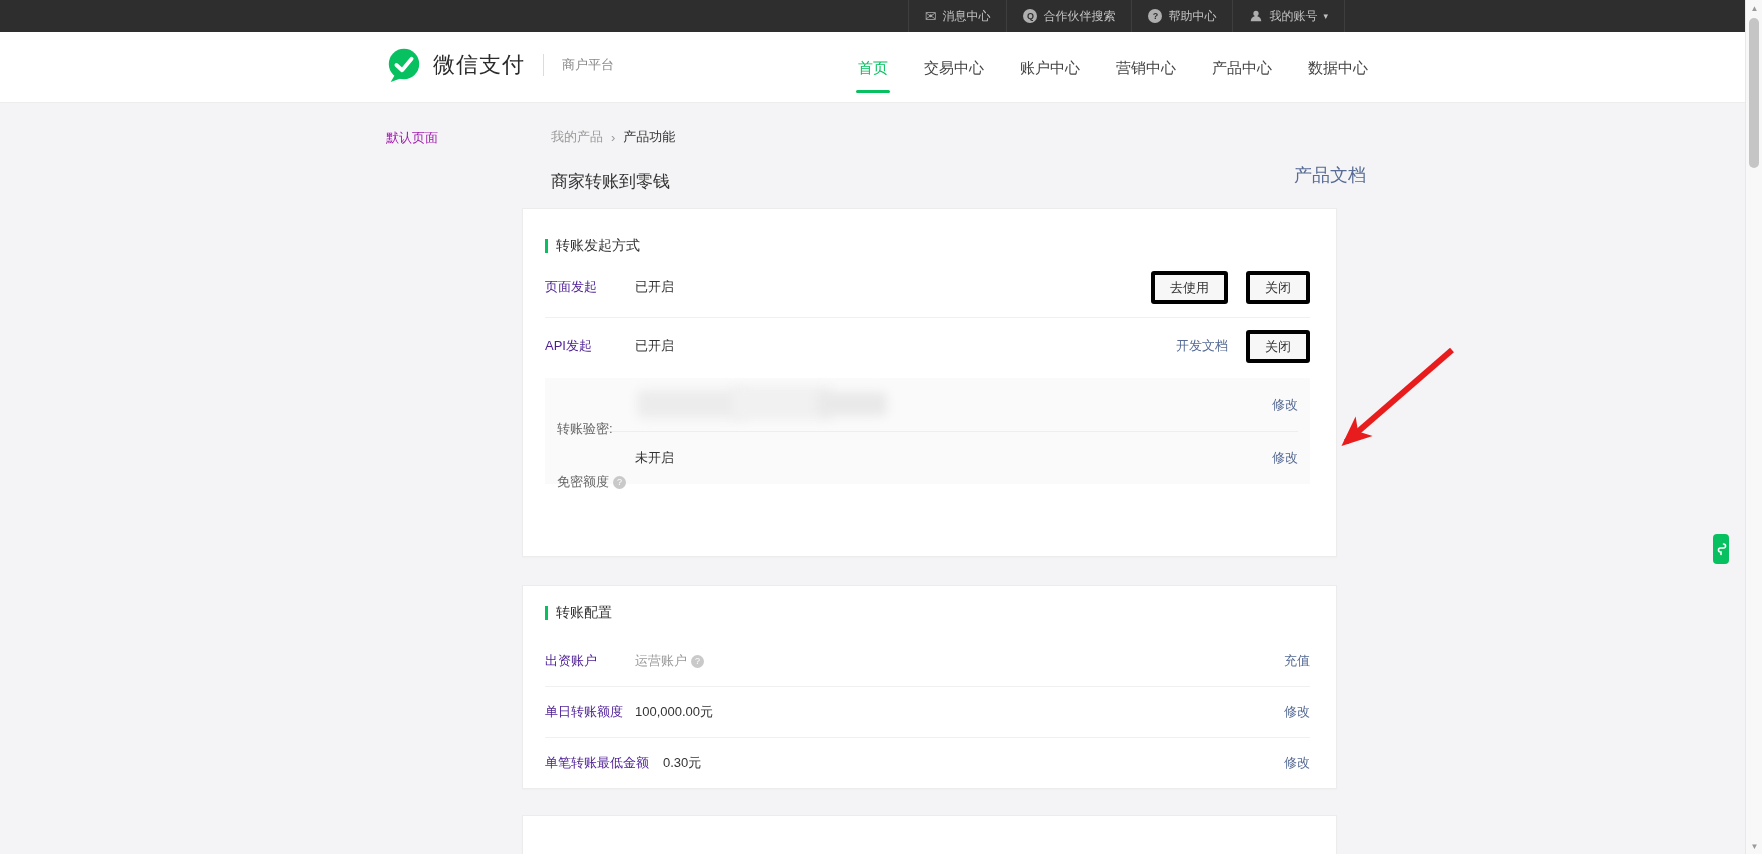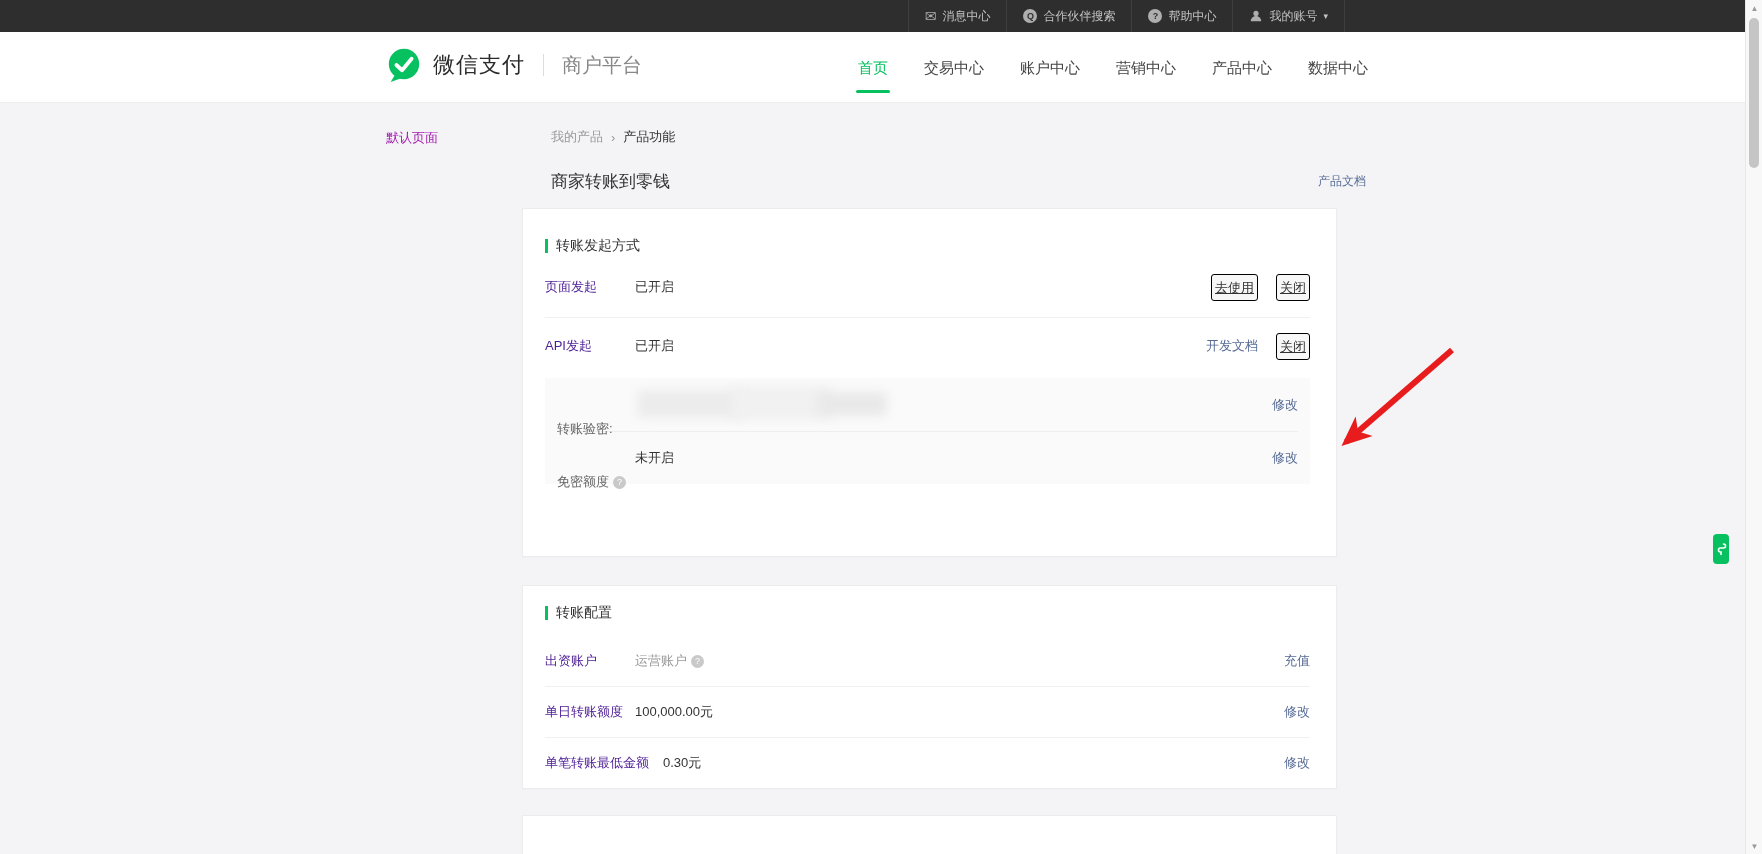--- a/index.html
+++ b/index.html
@@ -17,57 +17,57 @@
     color:#2e2e2e; font-size:9px; font-weight:bold; align-items:center; justify-content:center; }
   .mail-glyph { color:#aeaeae; font-size:14px; line-height:1; }
   .caret { font-size:9px; color:#c3c3c3; }
 
   
   .header { position:absolute; top:32px; left:0; width:1762px; height:71px; background:#ffffff;
     border-bottom:1px solid #ededed; }
   .brand { position:absolute; left:385px; top:14px; display:flex; align-items:center; gap:10px; }
   .brand-name { font-size:22px; color:#2b2b2b; letter-spacing:1px; }
   .brand-divider { width:1px; height:22px; background:#dcdcdc; margin:0 8px; }
-  .brand-platform { font-size:20px; color:#888; }
+  .brand-platform { font-size:13px; color:#888; }
   .nav { position:absolute; left:858px; top:0; height:71px; display:flex; gap:36px; align-items:center; }
   .nav-item { font-size:15px; color:#444; height:71px; line-height:71px; cursor:pointer; position:relative; }
   .nav-item.active { color:#07C160; }
   .nav-item.active::after { content:""; position:absolute; left:50%; transform:translateX(-50%);
     bottom:10px; width:34px; height:3px; background:#07C160; border-radius:2px; }
 
   
   .sidebar-item { position:absolute; left:386px; top:129px; font-size:13px; color:#a21caf; cursor:pointer; }
   .breadcrumb { position:absolute; left:551px; top:128px; font-size:13px; color:#999;
     display:flex; align-items:center; gap:8px; }
   .breadcrumb .current { color:#333; }
   .page-title { position:absolute; left:551px; top:170px; font-size:17px; color:#333; }
-  .doc-link { position:absolute; left:1366px; top:173px; transform:translateX(-100%);
-    font-size:12px; color:#576B95; cursor:pointer; white-space:nowrap; }
+  .doc-link { position:absolute; left:1366px; top:163px; transform:translateX(-100%);
+    font-size:18px; color:#576B95; cursor:pointer; white-space:nowrap; }
 
   
   .card { position:absolute; left:522px; width:815px; background:#fff; border:1px solid #ececec;
     box-shadow:0 1px 2px rgba(0,0,0,0.02); }
   .card1 { top:208px; height:349px; padding:0 26px 0 22px; }
   .card2 { top:585px; height:204px; padding:0 26px 0 22px; }
   .card3 { top:815px; height:90px; padding:0 26px 0 22px; }
   .section-head { display:flex; align-items:center; gap:8px; }
   .section-bar { width:3px; height:14px; background:#07C160; }
   .section-title { font-size:14px; color:#333; }
   .card1 .section-head { padding-top:28px; }
   .card2 .section-head { padding-top:18px; }
   .card3 .section-head { padding-top:26px; }
 
   .row { display:flex; align-items:center; }
   .row-label { width:90px; font-size:13px; color:#4c1d95; flex:none; }
   .row-value { font-size:13px; color:#333; }
   .row-value.muted { color:#999; }
   .row-spacer { flex:1; }
   .text-link { font-size:13px; color:#576B95; cursor:pointer; white-space:nowrap; }
-  .btn { font-size:13px; color:#333; background:#f7f7f7; border:1px solid #000000; border-radius:3px;
-    padding:6px 3px; cursor:pointer; line-height:1;text-decoration:underline; }
+  .btn { font-size:13px; color:#333; background:#f7f7f7; border:4px solid #000000; border-radius:3px;
+    padding:6px 15px; cursor:pointer; line-height:1; }
   .divider { height:1px; background:#f0f0f0; }
 
   .main-row1 { height:60px; margin-top:2px; }
   .main-row2 { height:56px; }
   .btn-group { display:flex; gap:18px; align-items:center; }
 
   .subpanel { margin-top:4px; background:#fafafa; padding:0 12px; }
   .subrow { display:flex; align-items:center; height:53px; }
   .subrow + .subrow { border-top:1px solid #eeeeee; }
   .subrow .row-label { width:78px; color:#666; display:flex; align-items:center;margin-top:48px; }

